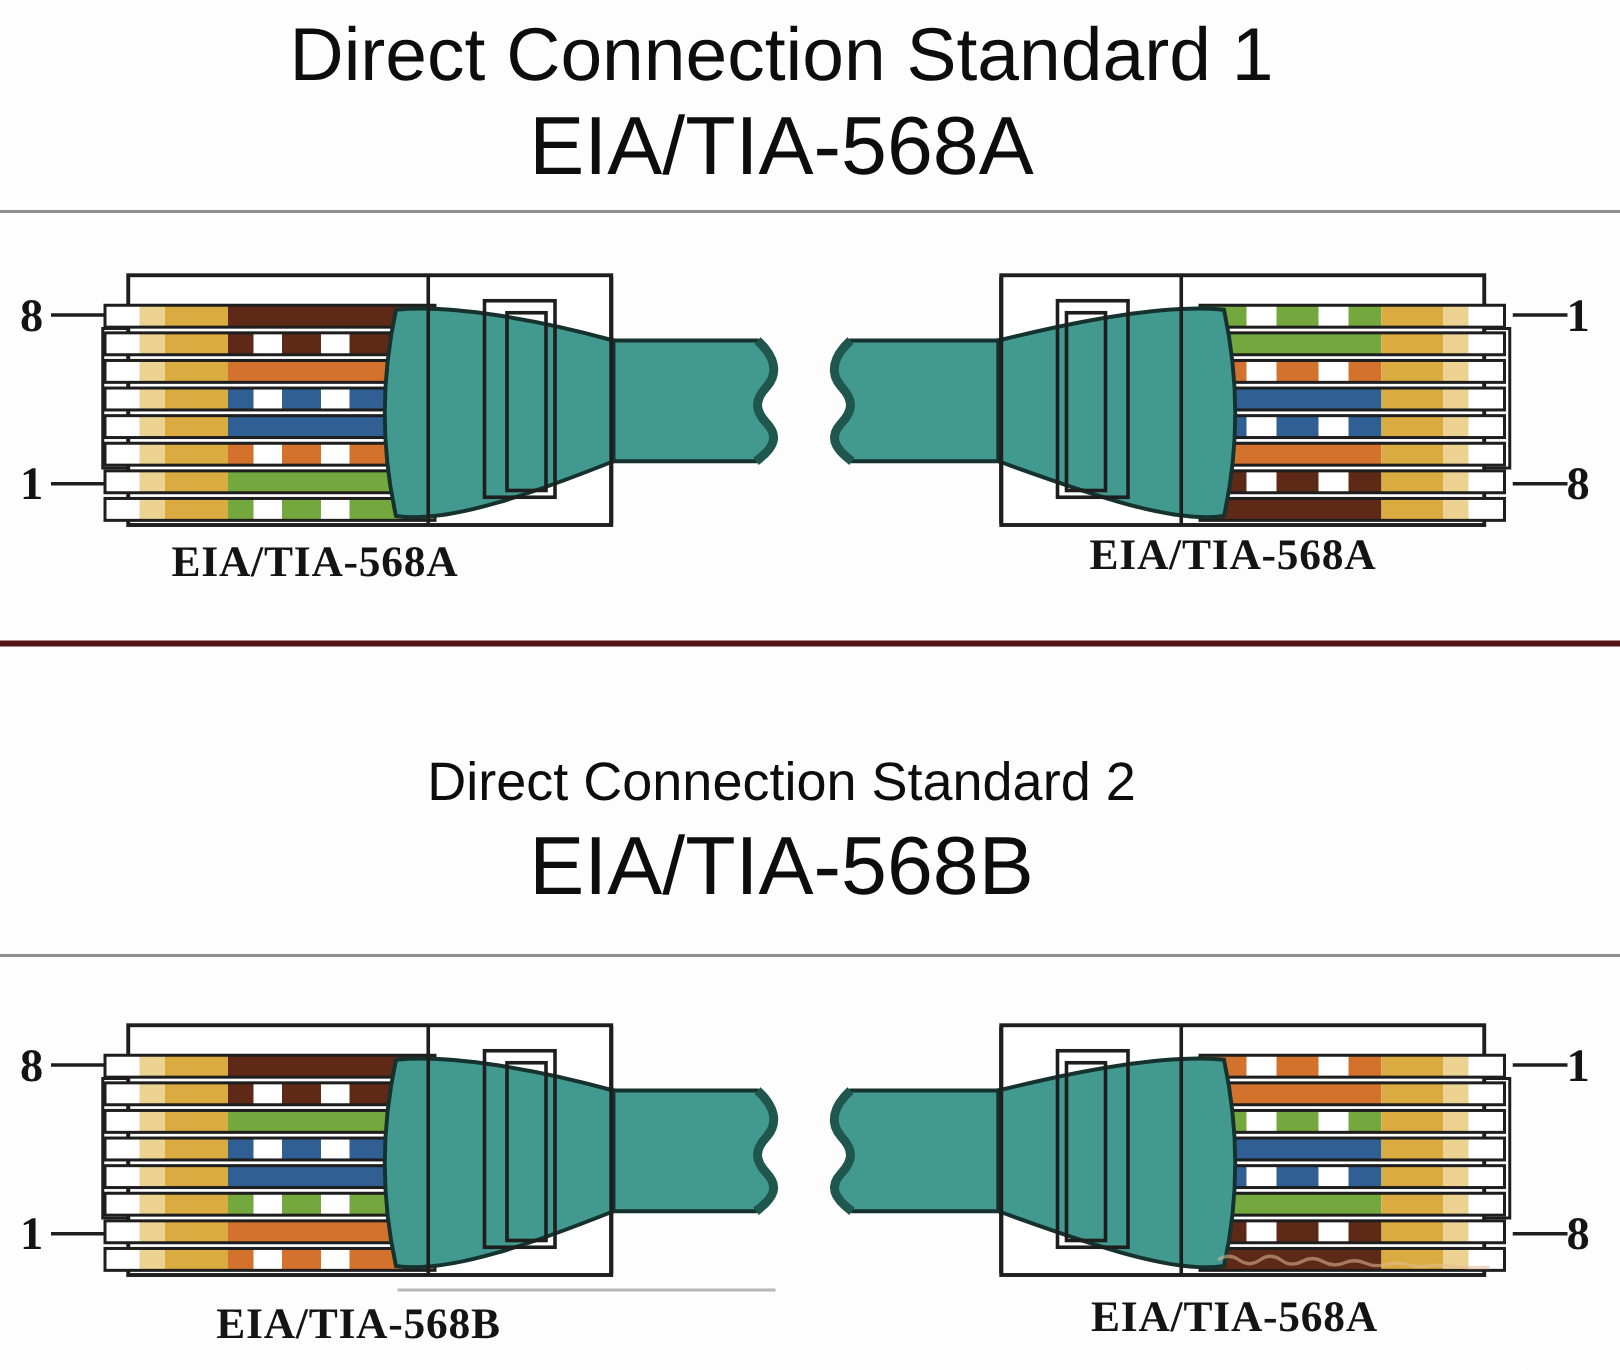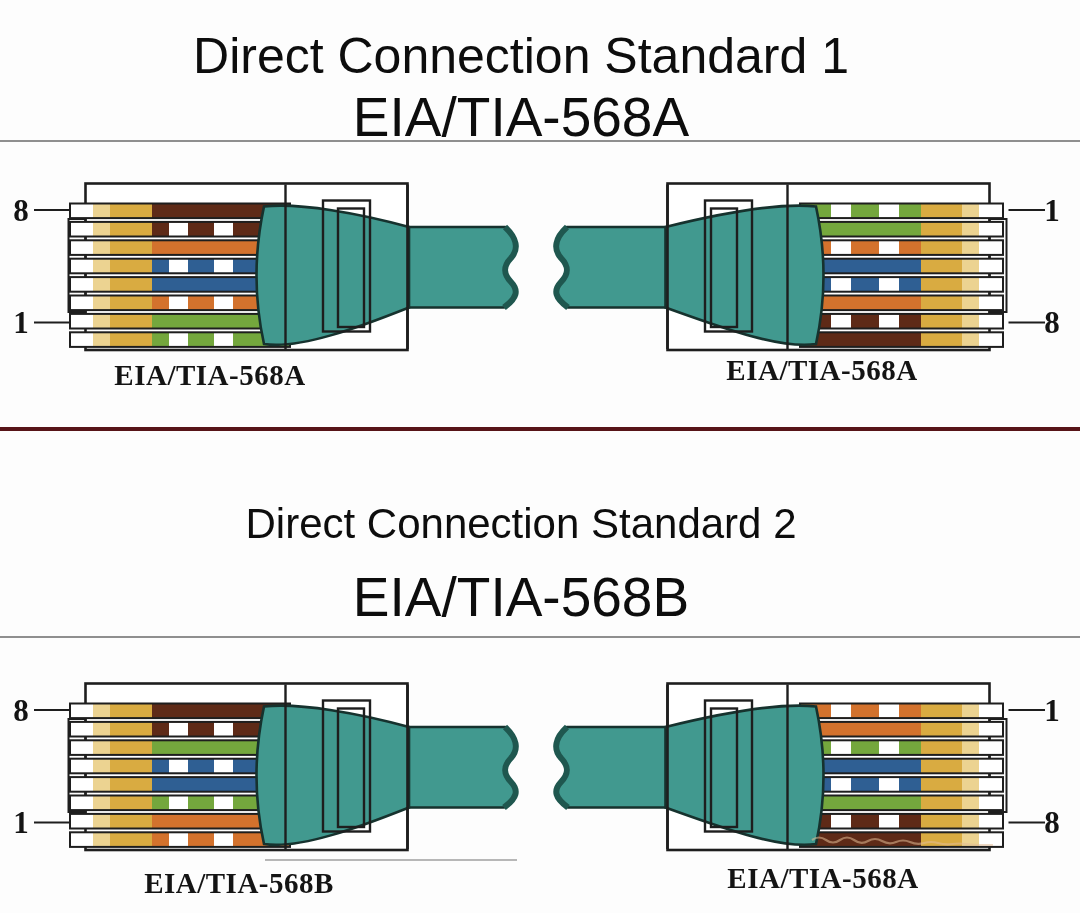--- a/index.html
+++ b/index.html
@@ -1,23 +1,23 @@
 <!DOCTYPE html>
 <html><head>
 <meta charset="utf-8">
 <style>
   html,body{margin:0;padding:0;background:#ffffff;}
   .page{position:relative;width:1080px;height:913px;background:#fdfdfd;overflow:hidden;
         font-family:"Liberation Sans",sans-serif;}
   svg{position:absolute;left:0;top:0;}
   .t{position:absolute;left:521px;transform:translateX(-50%);line-height:1;white-space:nowrap;
-     font-family:"Liberation Sans",sans-serif;color:#0d0d0d;font-weight:400;margin-top:20px;}
+     font-family:"Liberation Sans",sans-serif;color:#0d0d0d;font-weight:400;}
   #t1{top:11px;font-size:50px;}
   #t2{top:70px;font-size:55px;}
-  #t3{top:483px;font-size:42px;}
+  #t3{top:503px;font-size:36px;}
   #t4{top:550px;font-size:55px;}
   .cap{position:absolute;transform:translateX(-50%);line-height:1;white-space:nowrap;
        font-family:"Liberation Serif",serif;font-weight:600;font-size:29px;
        letter-spacing:.5px;color:#141414;}
   #c1{left:210px;top:361px;}
   #c2{left:822px;top:356px;}
   #c3{left:239px;top:869px;}
   #c4{left:823px;top:864px;}
   .hr{position:absolute;left:0;width:1080px;height:2px;background:#8f8f8f;}
   #r1{top:140px;}

